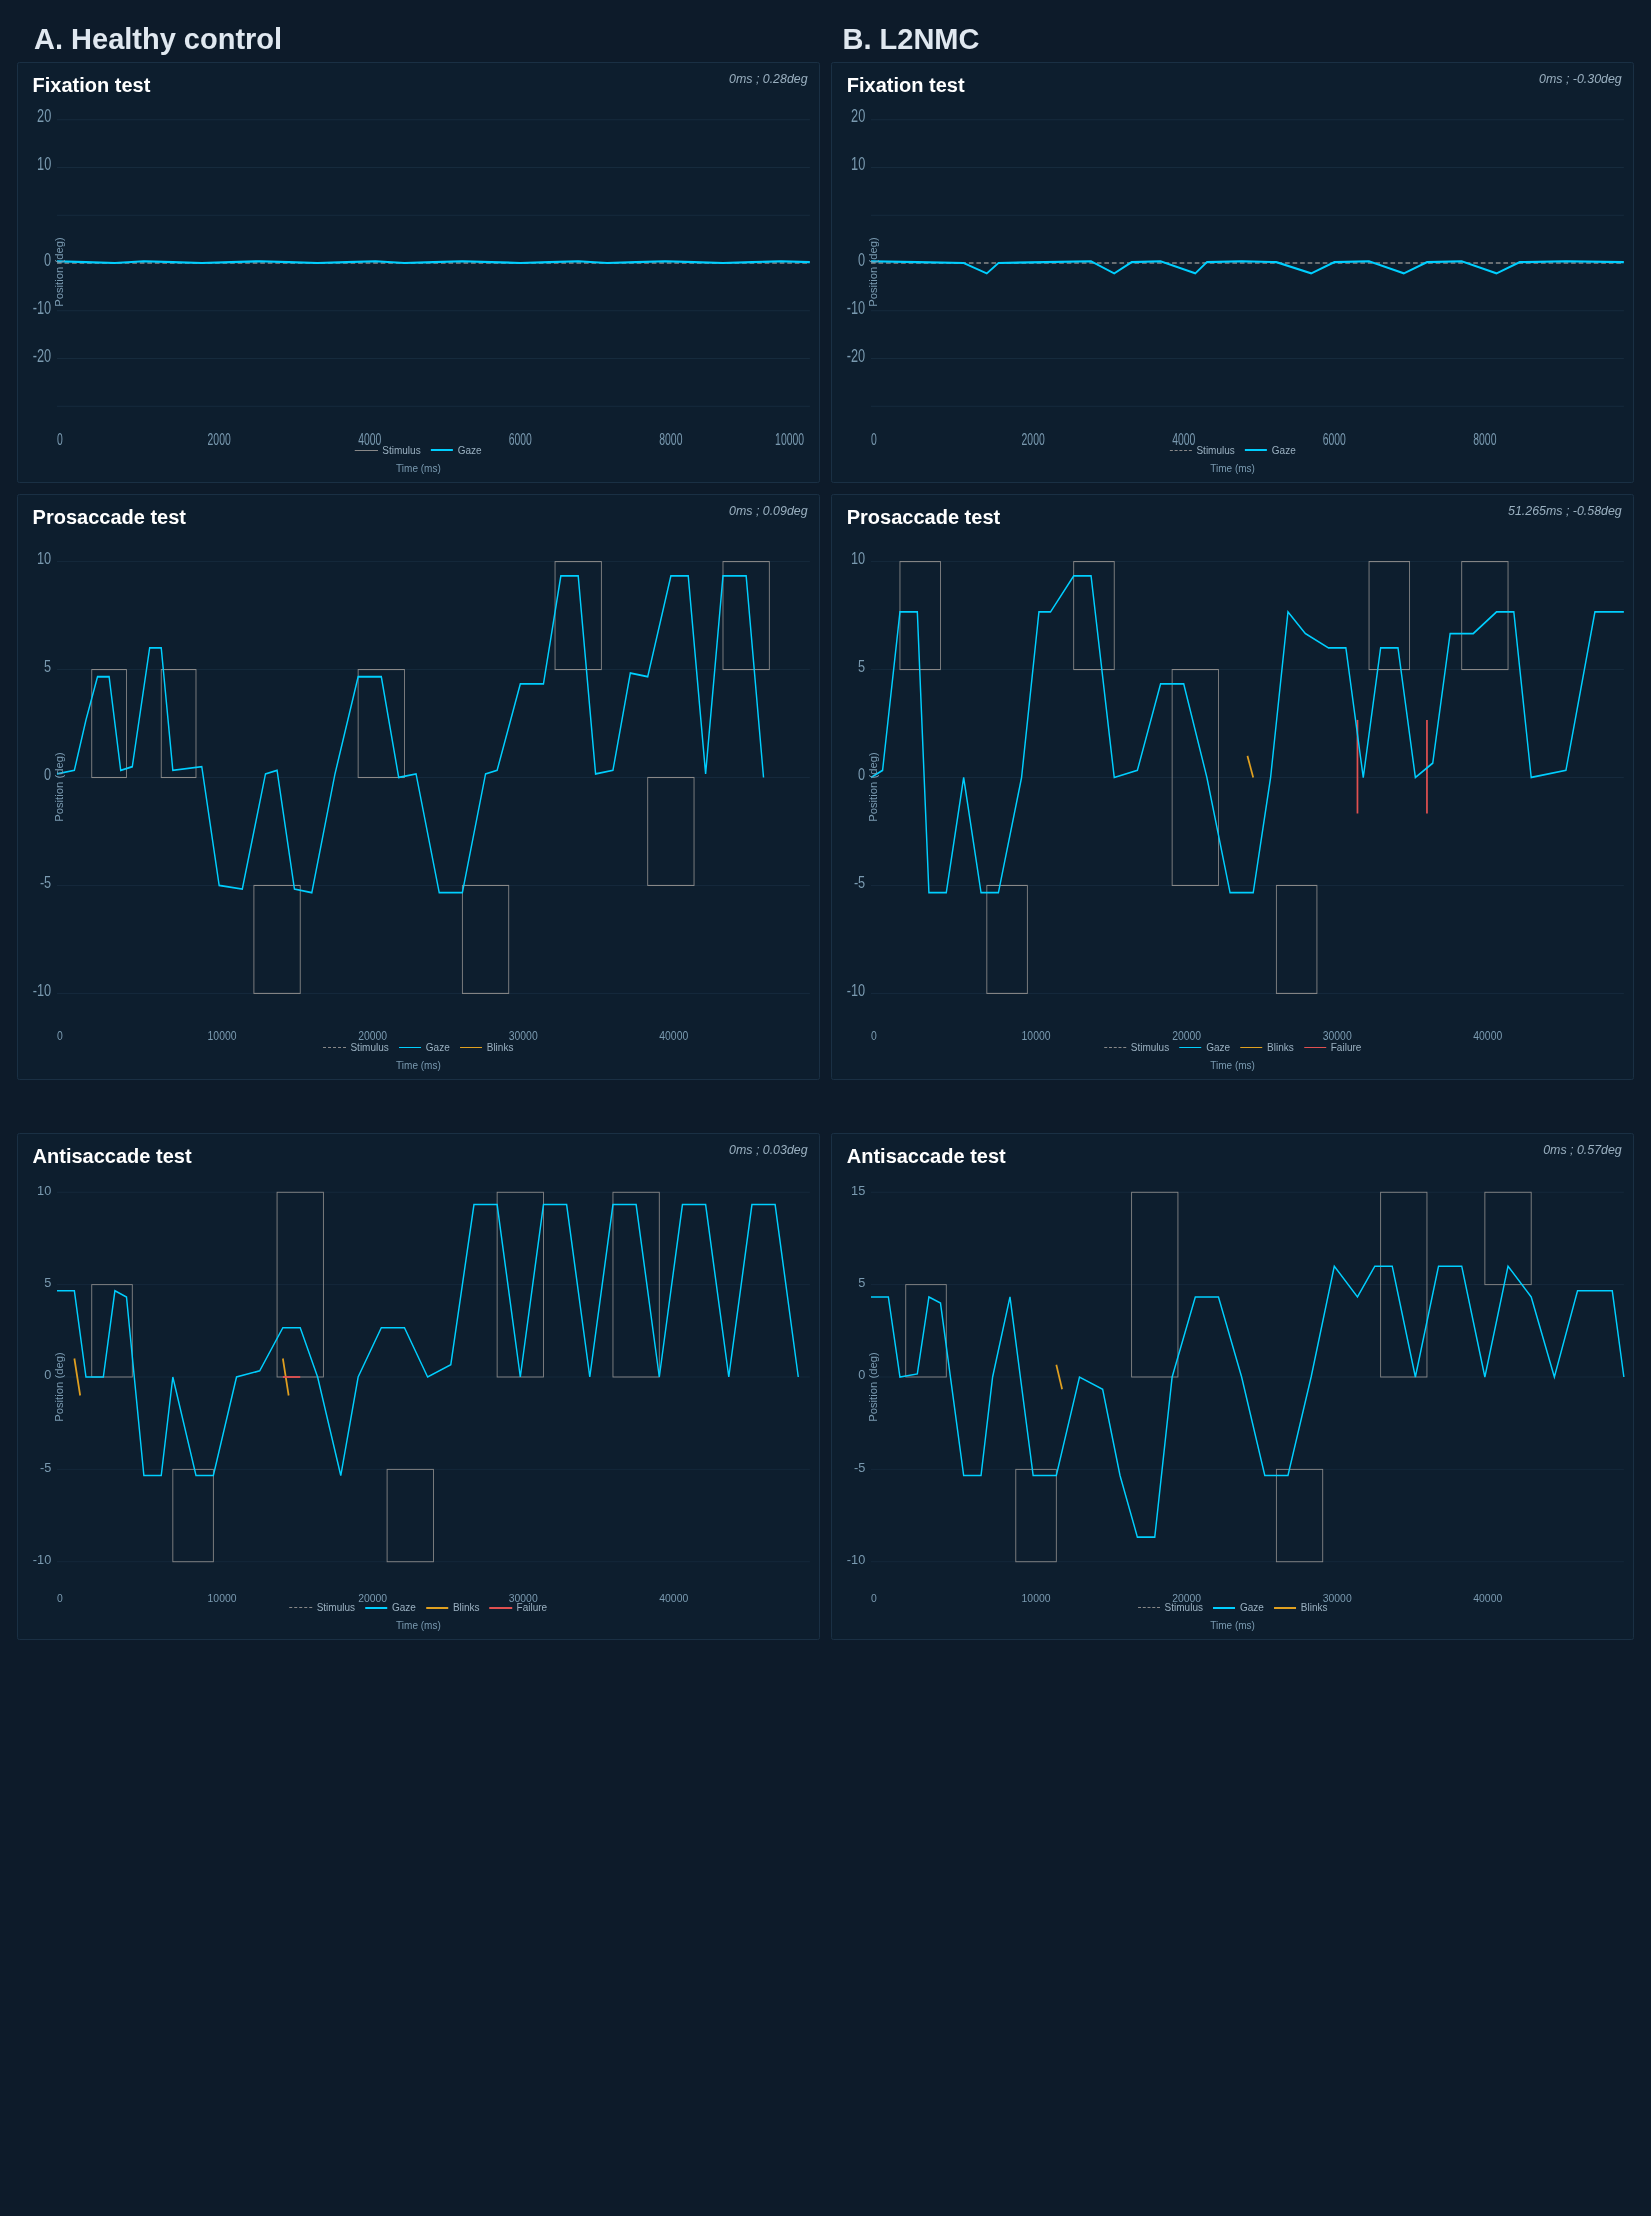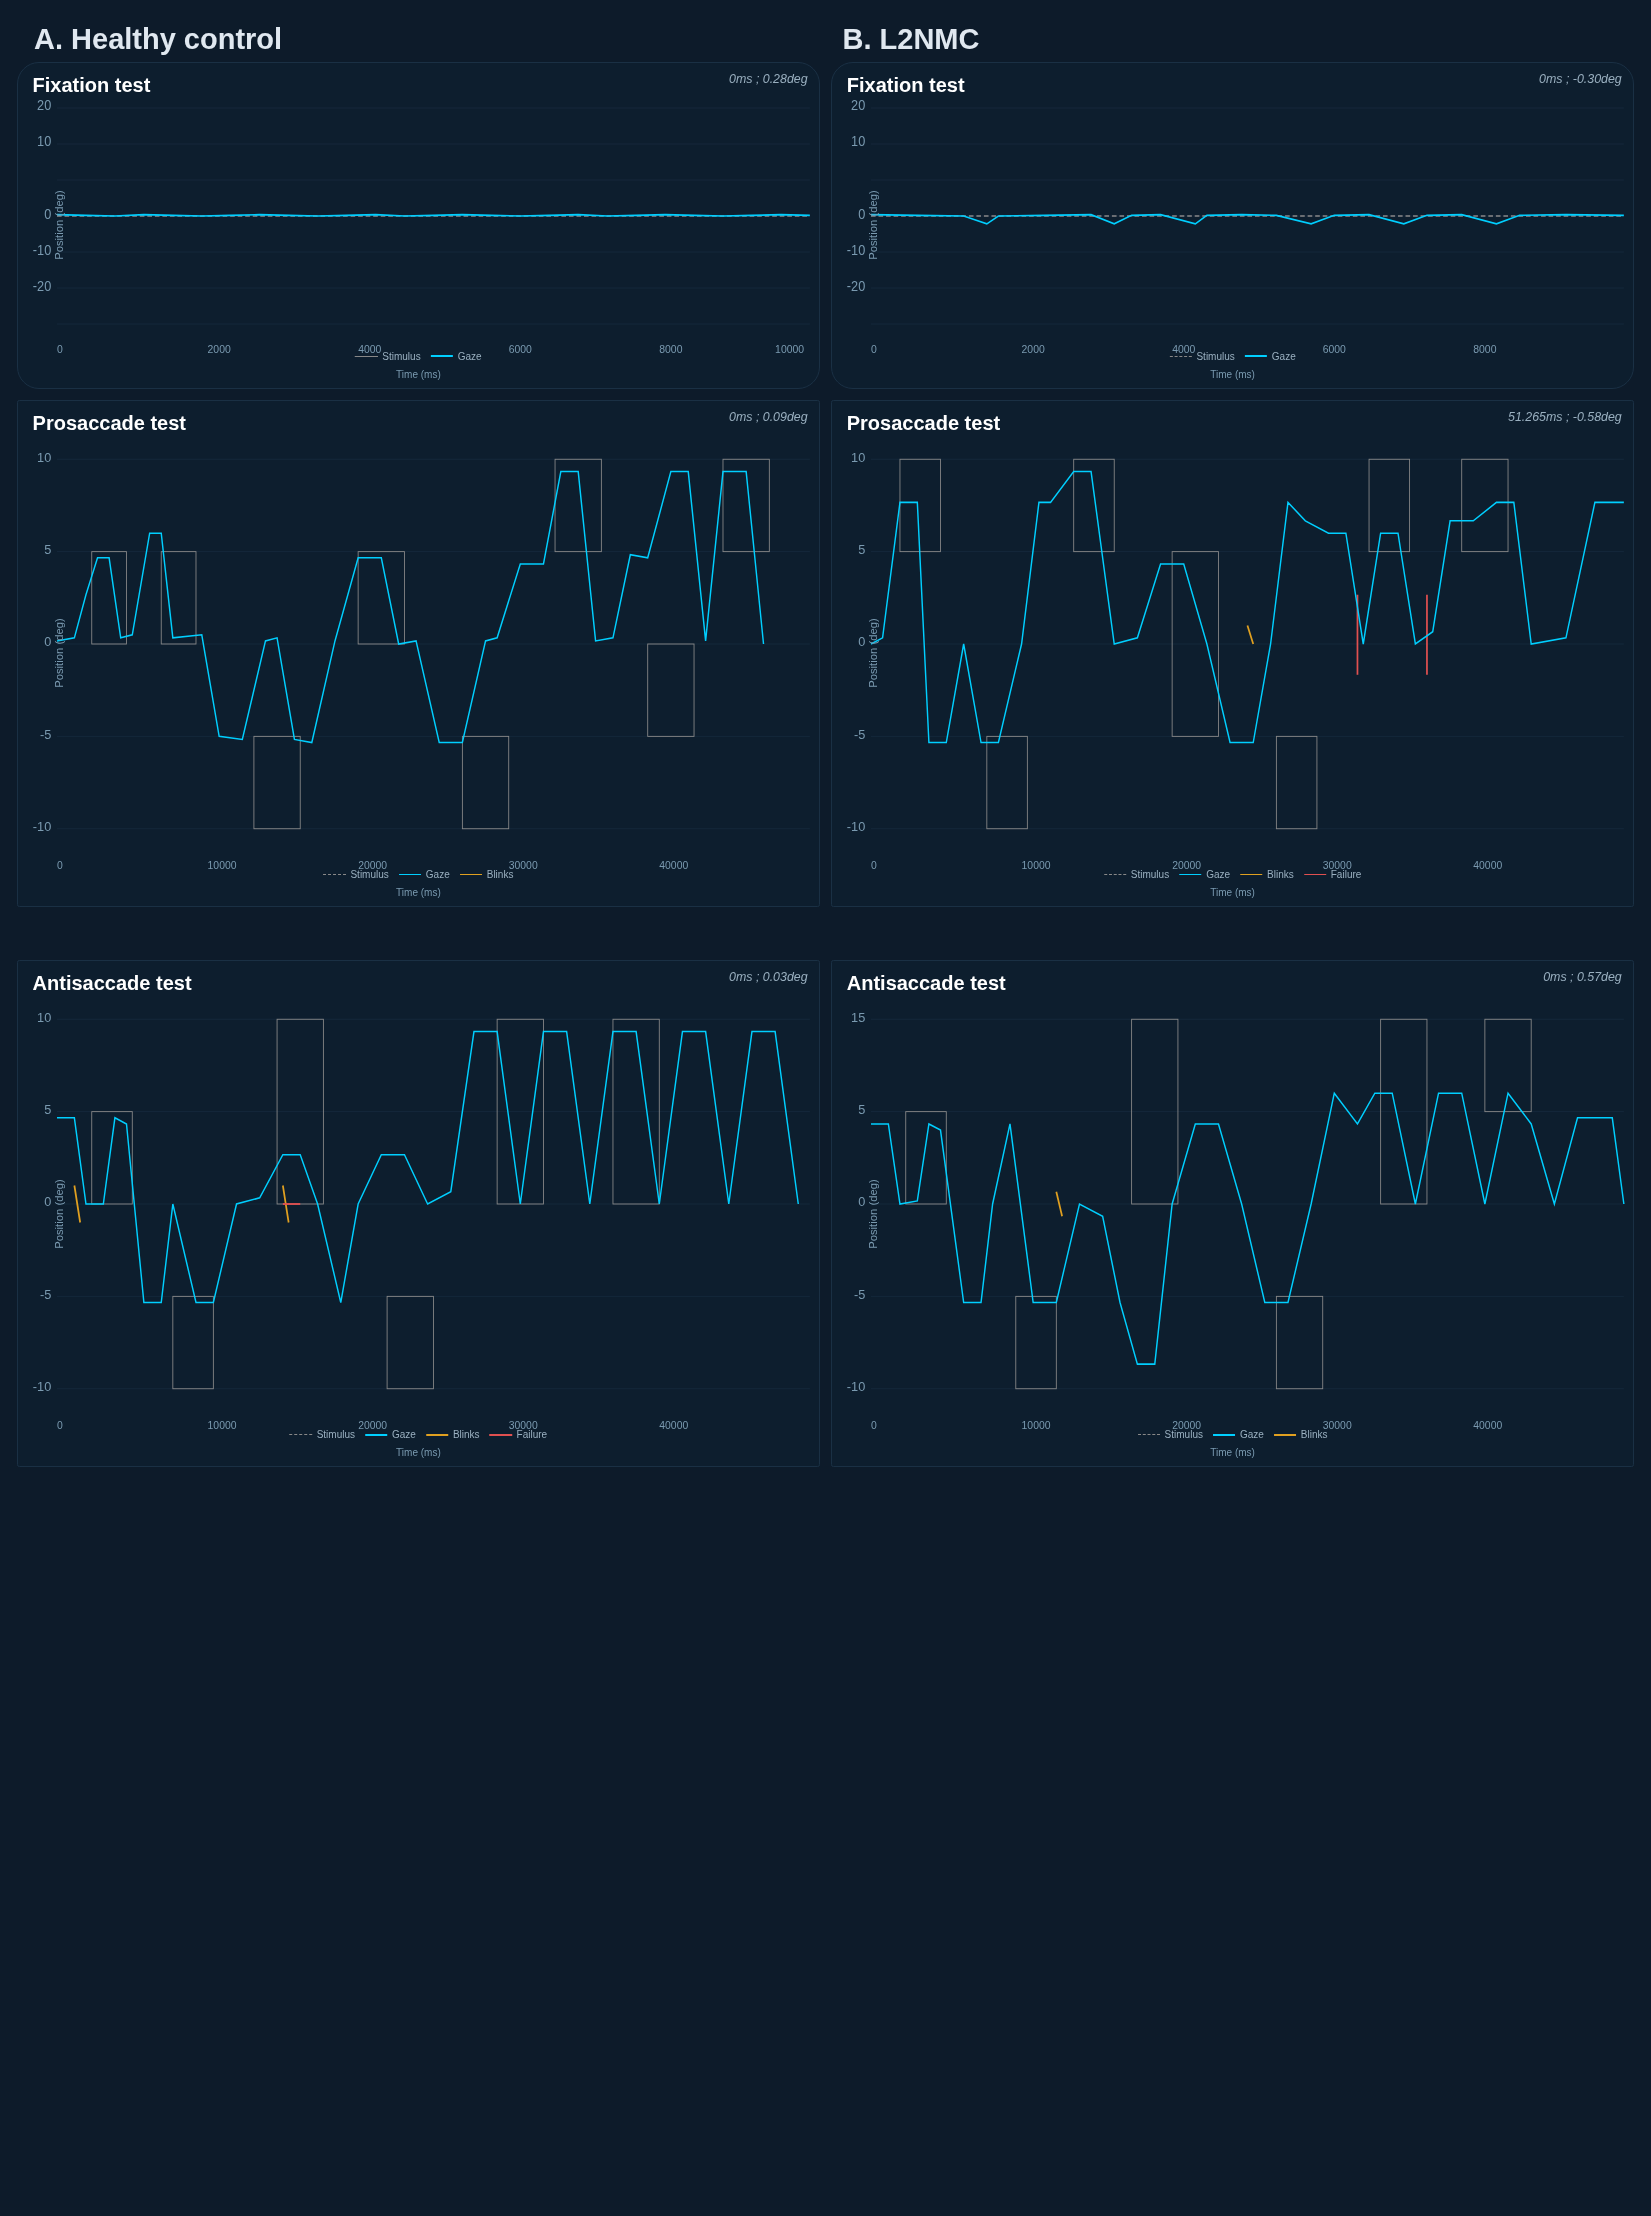--- a/index.html
+++ b/index.html
@@ -107,26 +107,25 @@
       align-items: center;
       gap: 4.5px;
     }
 
     .legend-line {
       width: 22.5px;
       height: 1.7px;
     }
 
     .fixation-panel {
-      height: 327px;
-      border-radius: 22px;
+      height: 421px;
     }
 
     .prosaccade-panel {
-      height: 507px;
+      height: 586px;
     }
 
     .antisaccade-panel {
       height: 507px;
       margin-top: 42px;
     }
 
     svg {
       overflow: visible;
     }

